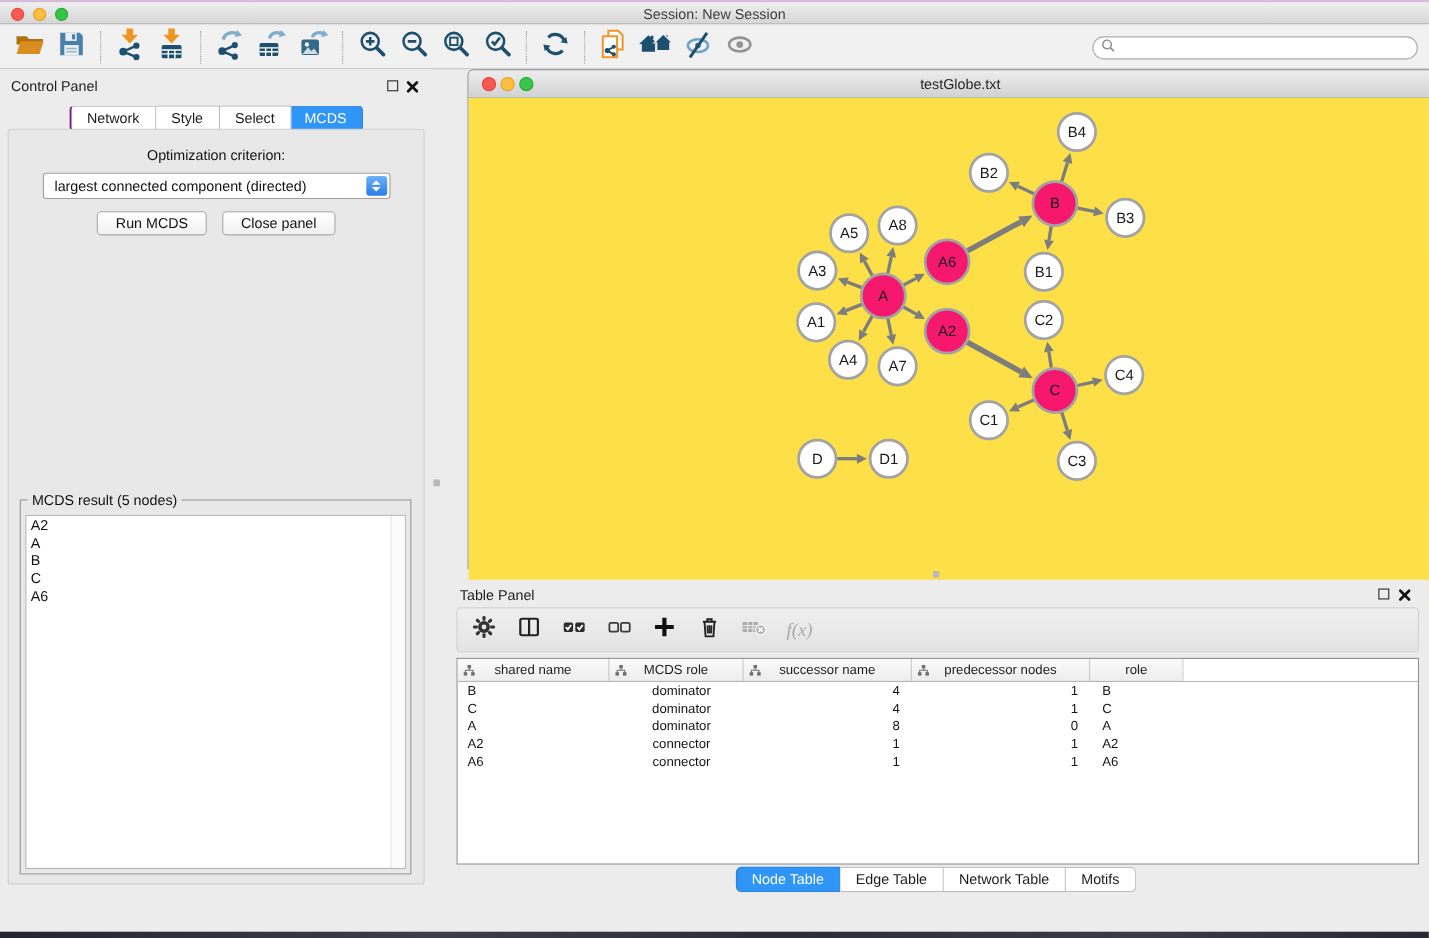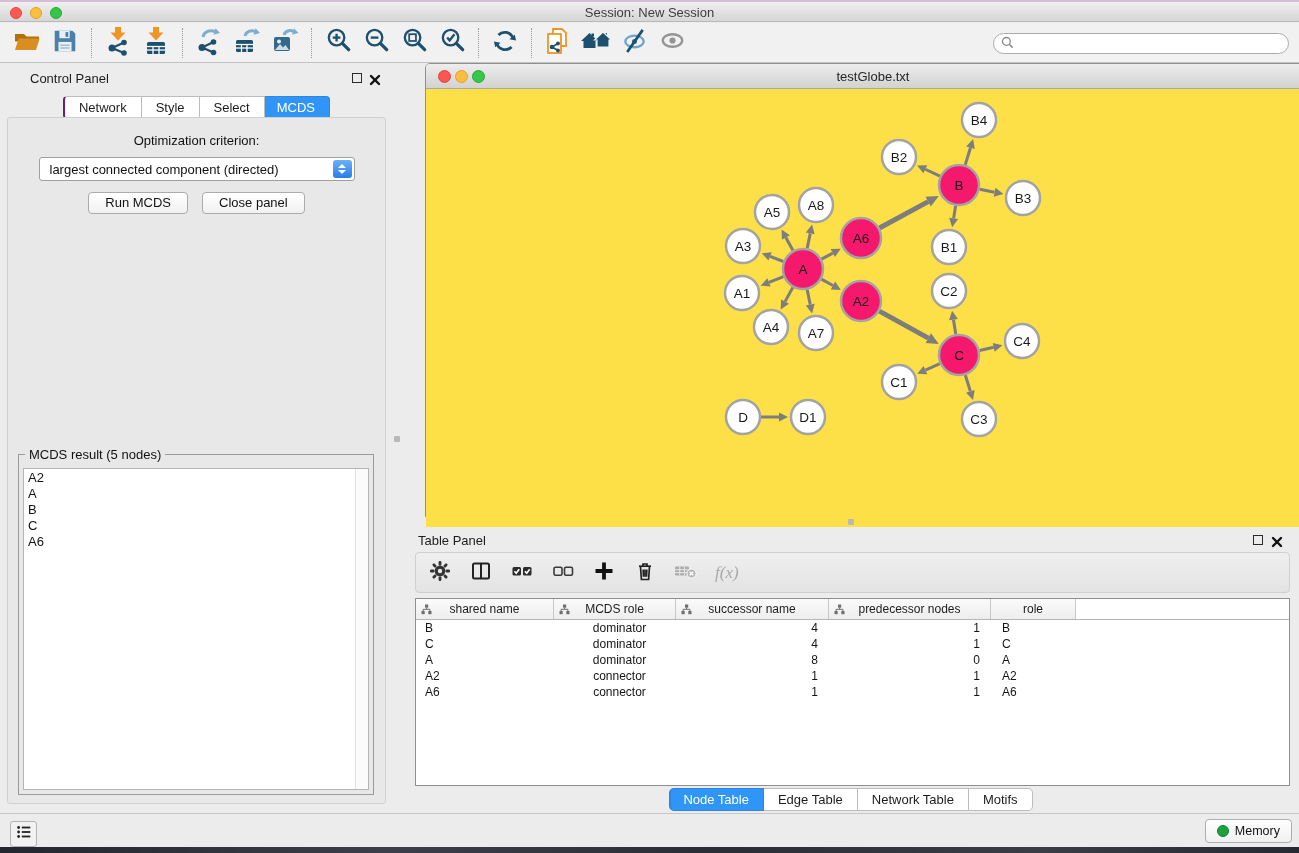--- a/index.html
+++ b/index.html
@@ -20,21 +20,21 @@
   .toolbar { position:absolute; left:0; top:23px; width:1299px; height:40px; background:#f1f1f1;
     border-bottom:1px solid #c2c2c2; display:flex; align-items:center; padding-left:8px; }
   .tb-btn { width:38px; height:36px; display:flex; align-items:center; justify-content:center; }
   .tb-sep { width:1px; height:30px; border-left:1px dotted #9a9a9a; margin:0 7px; }
   .searchbox { position:absolute; right:10px; top:10px; width:296px; height:21px; background:#fff;
     border:1px solid #ababab; border-radius:11px; display:flex; align-items:center; padding-left:7px; }
   .searchbox input { border:none; outline:none; background:transparent; font-size:12px; width:250px; margin-left:4px; font-family:"Liberation Sans",sans-serif; }
 
   
   .control-panel { position:absolute; left:0; top:63px; width:393px; height:750px; background:#ececec; }
-  .panel-head-label { position:absolute; left:10px; top:8px; font-size:13px; color:#1c1c1c;margin-left:20px; }
+  .panel-head-label { position:absolute; left:10px; top:8px; font-size:13px; color:#1c1c1c; }
   .win-float { position:absolute; width:10px; height:10px; border:1.6px solid #2a2a2a; top:10px; }
   .win-close { position:absolute; width:12px; height:12px; top:9px; }
   .cp-tabs { position:absolute; left:0; top:33px; width:100%; display:flex; justify-content:center; }
   .seg-tab { height:23px; line-height:21px; padding:0 14px; font-size:13px; background:#fff;
     border:1px solid #bcbcbc; border-left:none; color:#1c1c1c; cursor:default; }
   .seg-tab:first-child { border-left:2px solid #701a75; border-radius:4px 0 0 4px; }
   .seg-tab:last-child { border-radius:0 4px 4px 0; }
   .seg-tab.active { background:#2f95f6; border-color:#2f86e0; color:#fff;padding-left:12px; }
   .cp-body { position:absolute; left:7px; top:54px; width:379px; height:687px; background:#e8e8e8;
     border:1px solid #d0d0d0; border-radius:3px; }
@@ -635,34 +635,16 @@
     </div>
 
     <div class="tp-tabs" id="table-tabs">
         <div class="seg-tab active">Node Table</div>
         <div class="seg-tab">Edge Table</div>
         <div class="seg-tab">Network Table</div>
         <div class="seg-tab">Motifs</div>
       </div>
   </div>
 
-  <div class="statusbar">
-    <div class="list-btn">
-        <span><svg width="18" height="18" viewBox="0 0 18 18">
-            <g fill="#222">
-              <circle cx="3.6" cy="4.5" r="1.4"></circle>
-              <circle cx="3.6" cy="9" r="1.4"></circle>
-              <circle cx="3.6" cy="13.5" r="1.4"></circle>
-              <rect x="6.8" y="3.6" width="8.5" height="1.8"></rect>
-              <rect x="6.8" y="8.1" width="8.5" height="1.8"></rect>
-              <rect x="6.8" y="12.6" width="8.5" height="1.8"></rect>
-            </g>
-          </svg></span>
-      </div>
-    <div class="memory-btn">
-      <span class="memory-dot"></span>
-      <span class="memory-label">Memory</span>
-    </div>
-  </div>
 
   <div class="desktop-strip"></div>
 
 </div>
 
 </body></html>

